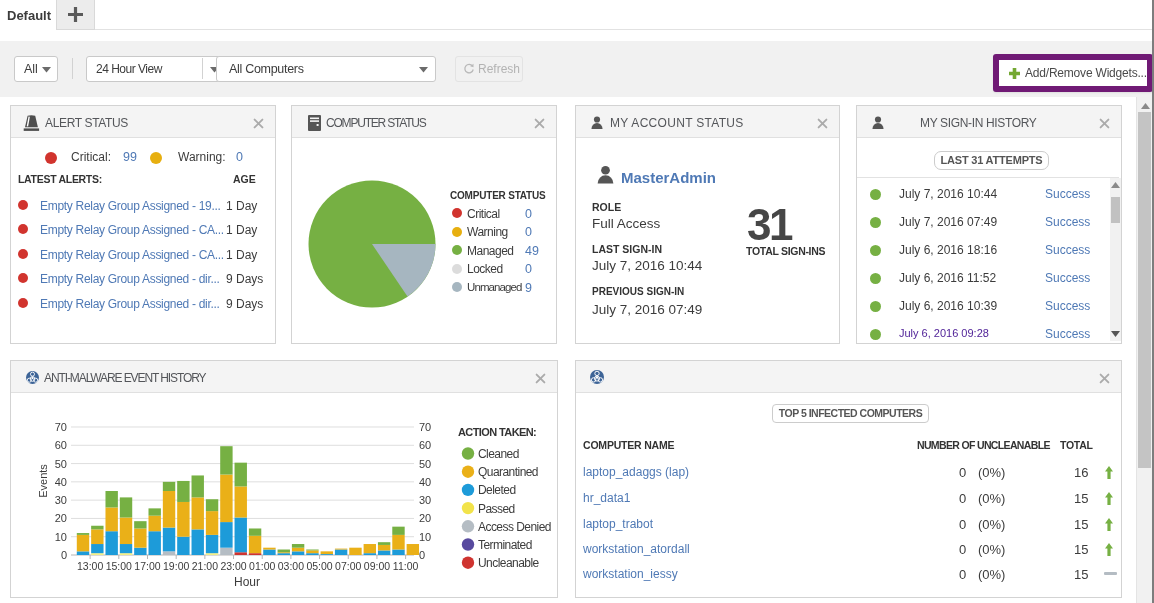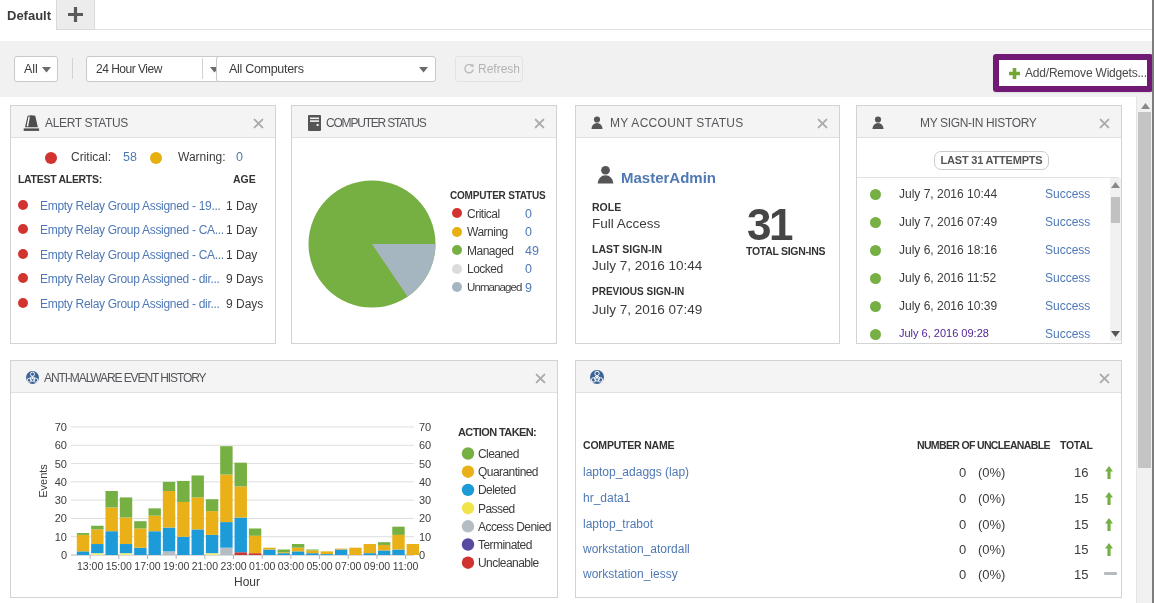--- a/index.html
+++ b/index.html
@@ -72,21 +72,21 @@
     <path d="M0.7 13.4 h15.4 v2.5 h-15.4 z" fill="#4e4e4e"></path>
     <path d="M6.2 1.6 L4.4 11.4" stroke="#fff" stroke-width="1.4" fill="none"></path>
   </svg>
   <span class="wt" style="left:34px;">ALERT STATUS</span>
   <svg class="x" viewBox="0 0 11 11">
       <path d="M1.6 1.6 L9.4 9.4 M9.4 1.6 L1.6 9.4" stroke="#ababab" stroke-width="1.9" stroke-linecap="round"></path>
     </svg>
 
   <span class="dot" style="left:34px;top:46px;width:12px;height:12px;background:#d1342e;"></span>
   <span class="abs" style="left:60px;top:44px;font-size:12px;color:#3c3c3c;">Critical:</span>
-  <span class="abs lnk" style="left:112px;top:44px;font-size:12.5px;">58</span>
+  <span class="abs lnk" style="left:112px;top:44px;font-size:12.5px;">99</span>
   <span class="dot" style="left:139px;top:46px;width:12px;height:12px;background:#e7af10;"></span>
   <span class="abs" style="left:167px;top:44px;font-size:12px;color:#3c3c3c;">Warning:</span>
   <span class="abs lnk" style="left:225px;top:44px;font-size:12.5px;">0</span>
 
   <span class="abs bld" style="left:7px;top:67px;font-size:10.5px;letter-spacing:-0.3px;">LATEST ALERTS:</span>
   <span class="abs bld" style="left:222px;top:67px;font-size:10.5px;">AGE</span>
 
   <span class="dot" style="left:7px;top:94px;width:10px;height:10px;background:#d1342e;"></span>
   <span class="abs lnk" style="left:29px;top:93px;font-size:12px;letter-spacing:-0.3px;">Empty Relay Group Assigned - 19...</span>
   <span class="abs" style="left:215px;top:93px;font-size:12px;color:#3c3c3c;">1 Day</span>
@@ -375,20 +375,21 @@
       <circle cx="8" cy="9.8" r="2.9"></circle>
       <circle cx="8" cy="3.9" r="2.5"></circle>
       <circle cx="4.1" cy="11.3" r="2.5"></circle>
       <circle cx="11.9" cy="11.3" r="2.5"></circle>
     </g>
     <circle cx="8" cy="8.7" r="1.4" fill="#fff"></circle>
   </svg>
   <svg class="x" viewBox="0 0 11 11">
       <path d="M1.6 1.6 L9.4 9.4 M9.4 1.6 L1.6 9.4" stroke="#ababab" stroke-width="1.9" stroke-linecap="round"></path>
     </svg>
+  <div class="btn-pill" style="left:196px;top:43px;width:155px;height:15px;padding-top:2px;font-size:10.5px;letter-spacing:-0.5px;border-radius:4px;">TOP 5 INFECTED COMPUTERS</div>
   <span class="abs bld" style="left:7px;top:78px;font-size:10.5px;letter-spacing:-0.2px;">COMPUTER NAME</span>
   <span class="abs bld" style="left:341px;top:78px;font-size:10.5px;letter-spacing:-0.65px;">NUMBER OF UNCLEANABLE</span>
   <span class="abs bld" style="left:484px;top:78px;font-size:10.5px;letter-spacing:-0.3px;">TOTAL</span>
 
   <span class="abs lnk" style="left:7px;top:104px;font-size:12px;">laptop_adaggs (lap)</span>
   <span class="abs" style="left:383px;top:104px;font-size:13px;color:#3c3c3c;">0</span>
   <span class="abs" style="left:402px;top:104px;font-size:13px;color:#3c3c3c;">(0%)</span>
   <span class="abs" style="left:498px;top:104px;font-size:13px;color:#3c3c3c;">16</span>
   <svg class="abs" style="left:529px;top:105px;" width="8" height="13">
       <path d="M4 0 L8 5.5 H5.6 V13 H2.4 V5.5 H0 Z" fill="#76b043"></path>

